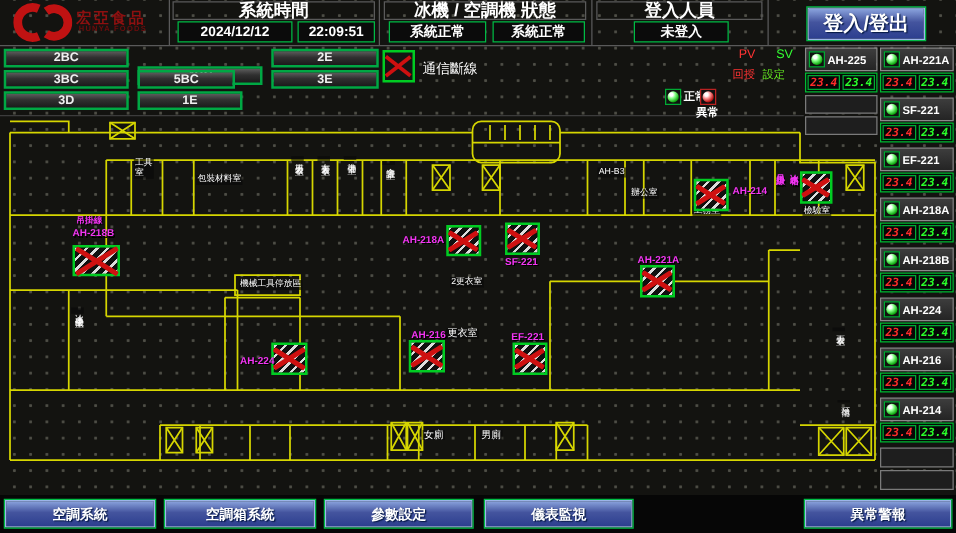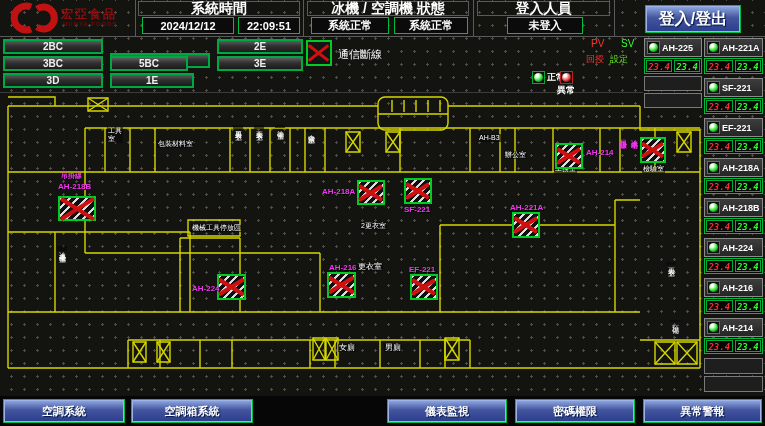--- a/index.html
+++ b/index.html
@@ -320,17 +320,17 @@
       <span class="vcell pvv">23.4</span>
       <span class="vcell svv">23.4</span>
     </div>
 
   <div class="ebox" style="left:704px;top:358px;width:59px;height:16px;"></div>
   <div class="ebox" style="left:704px;top:376px;width:59px;height:16px;"></div>
 
   <div style="position:absolute;left:0;top:396px;width:765px;height:30px;background:#060606;"></div>
   <div class="bluebtn fbtn" style="left:4px;width:120px;">空調系統</div>
   <div class="bluebtn fbtn" style="left:132px;width:120px;">空調箱系統</div>
+  <div class="bluebtn fbtn" style="left:260px;width:118px;">參數設定</div>
   <div class="bluebtn fbtn" style="left:388px;width:118px;">儀表監視</div>
-  <div class="bluebtn fbtn" style="left:516px;width:118px;">密碼權限</div>
   <div class="bluebtn fbtn" style="left:644px;width:117px;">異常警報</div>
 
 </div>
 
 </body></html>

